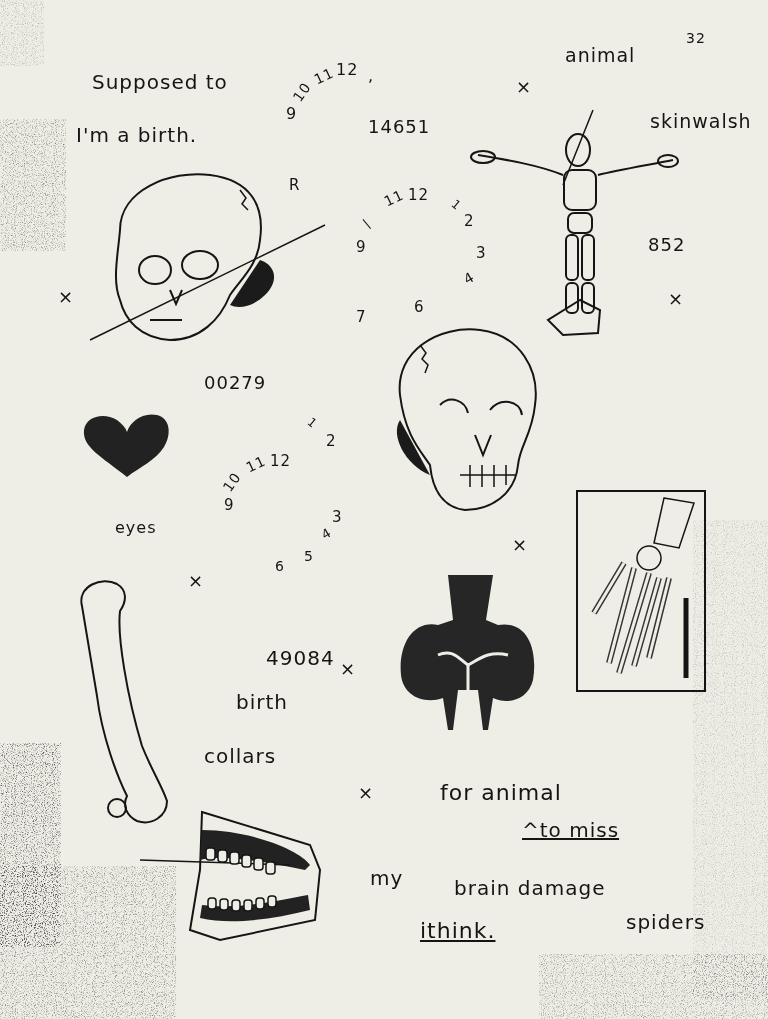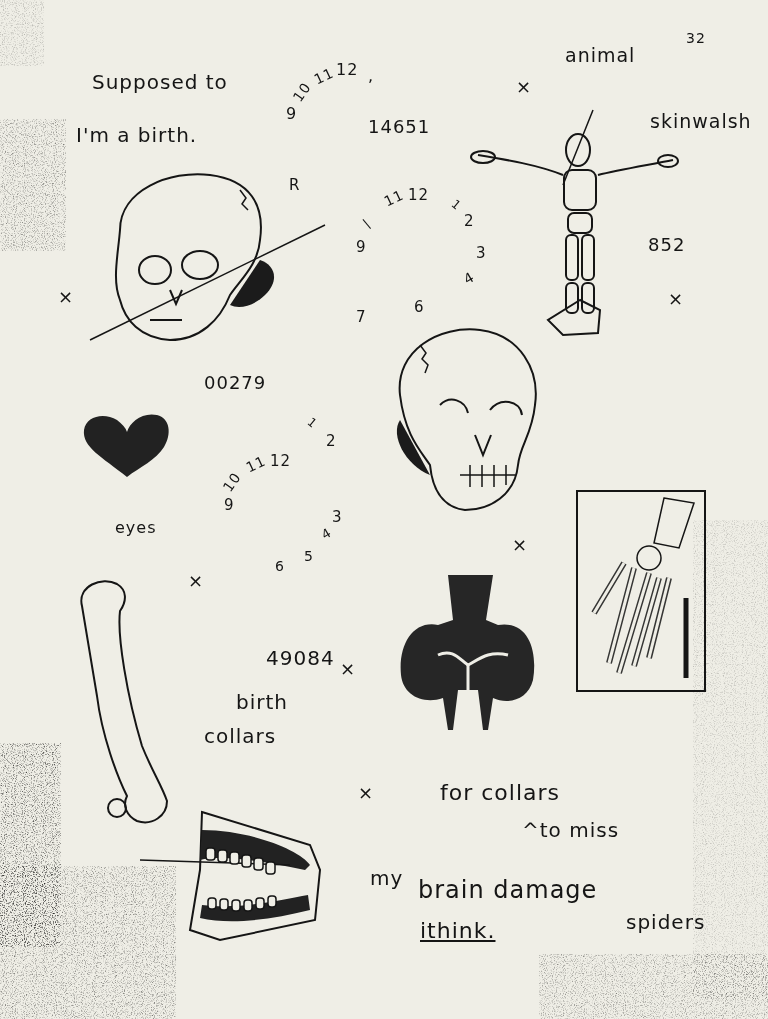--- a/index.html
+++ b/index.html
@@ -128,21 +128,21 @@
 <svg width="135" height="210" style="left:574px;top:488px">
   <rect x="3" y="3" width="128" height="200" fill="none" stroke="#151515" stroke-width="2"></rect>
   <path d="M90 10 L120 15 L105 60 L80 55Z" fill="none" stroke="#151515" stroke-width="1.5"></path>
   <circle cx="75" cy="70" r="12" fill="none" stroke="#151515" stroke-width="1.5"></circle>
   <path d="M20 125 L50 75 M35 175 L60 80 M45 185 L75 85 M60 178 L85 90 M75 170 L95 90" stroke="#151515" stroke-width="6" fill="none" opacity="0.85"></path>
   <path d="M20 125 L50 75 M35 175 L60 80 M45 185 L75 85 M60 178 L85 90 M75 170 L95 90" stroke="#efeee6" stroke-width="3" fill="none"></path>
   <path d="M112 110 L112 190" stroke="#151515" stroke-width="5"></path>
 </svg>
 
 <div class="hw" style="left:236px;top:690px;font-size:20px;">birth</div>
-<div class="hw" style="left:204px;top:724px;font-size:20px;">collars</div>
+<div class="hw" style="left:204px;top:744px;font-size:20px;">collars</div>
 
 <svg width="200" height="145" style="left:140px;top:800px">
   <path d="M62 12 L170 45 L180 70 L175 120 L80 140 L50 130 L55 100 L60 70Z" fill="none" stroke="#151515" stroke-width="2"></path>
   <path d="M62 30 C110 30 160 50 170 65 L165 70 C120 60 80 55 60 60Z" fill="#222"></path>
   <path d="M62 105 C100 110 140 100 168 95 L170 110 C130 120 90 125 60 118Z" fill="#222"></path>
   <path d="M0 60 L150 65" stroke="#151515" stroke-width="1.5"></path>
   <g fill="#efeee6" stroke="#151515" stroke-width="1.5">
     <rect x="66" y="48" width="9" height="12" rx="3"></rect>
       <rect x="78" y="50" width="9" height="12" rx="3"></rect>
       <rect x="90" y="52" width="9" height="12" rx="3"></rect>
@@ -151,24 +151,24 @@
       <rect x="126" y="62" width="9" height="12" rx="3"></rect>
     <rect x="68" y="98" width="8" height="11" rx="3"></rect>
       <rect x="80" y="99" width="8" height="11" rx="3"></rect>
       <rect x="92" y="100" width="8" height="11" rx="3"></rect>
       <rect x="104" y="100" width="8" height="11" rx="3"></rect>
       <rect x="116" y="98" width="8" height="11" rx="3"></rect>
       <rect x="128" y="96" width="8" height="11" rx="3"></rect>
   </g>
 </svg>
 
-<div class="hw" style="left:440px;top:780px;font-size:22px;">for collars</div>
-<div class="hw" style="left:522px;top:818px;font-size:20px;">^to miss</div>
+<div class="hw" style="left:440px;top:780px;font-size:22px;">for animal</div>
+<div class="hw" style="left:522px;top:818px;font-size:20px;text-decoration:underline;">^to miss</div>
 <div class="hw" style="left:370px;top:866px;font-size:20px;">my</div>
-<div class="hw ul" style="left:418px;top:876px;font-size:24px;">brain damage</div>
+<div class="hw ul" style="left:454px;top:876px;font-size:20px;">brain damage</div>
 <div class="hw" style="left:626px;top:910px;font-size:20px;">spiders</div>
 <div class="hw" style="left:420px;top:918px;font-size:22px;text-decoration:underline;">ithink.</div>
 
 <div class="x" style="left:516px;top:76px;">×</div>
 <div class="x" style="left:58px;top:286px;">×</div>
 <div class="x" style="left:668px;top:288px;">×</div>
 <div class="x" style="left:512px;top:534px;">×</div>
 <div class="x" style="left:188px;top:570px;">×</div>
 <div class="x" style="left:340px;top:658px;">×</div>
 <div class="x" style="left:358px;top:782px;">×</div>

